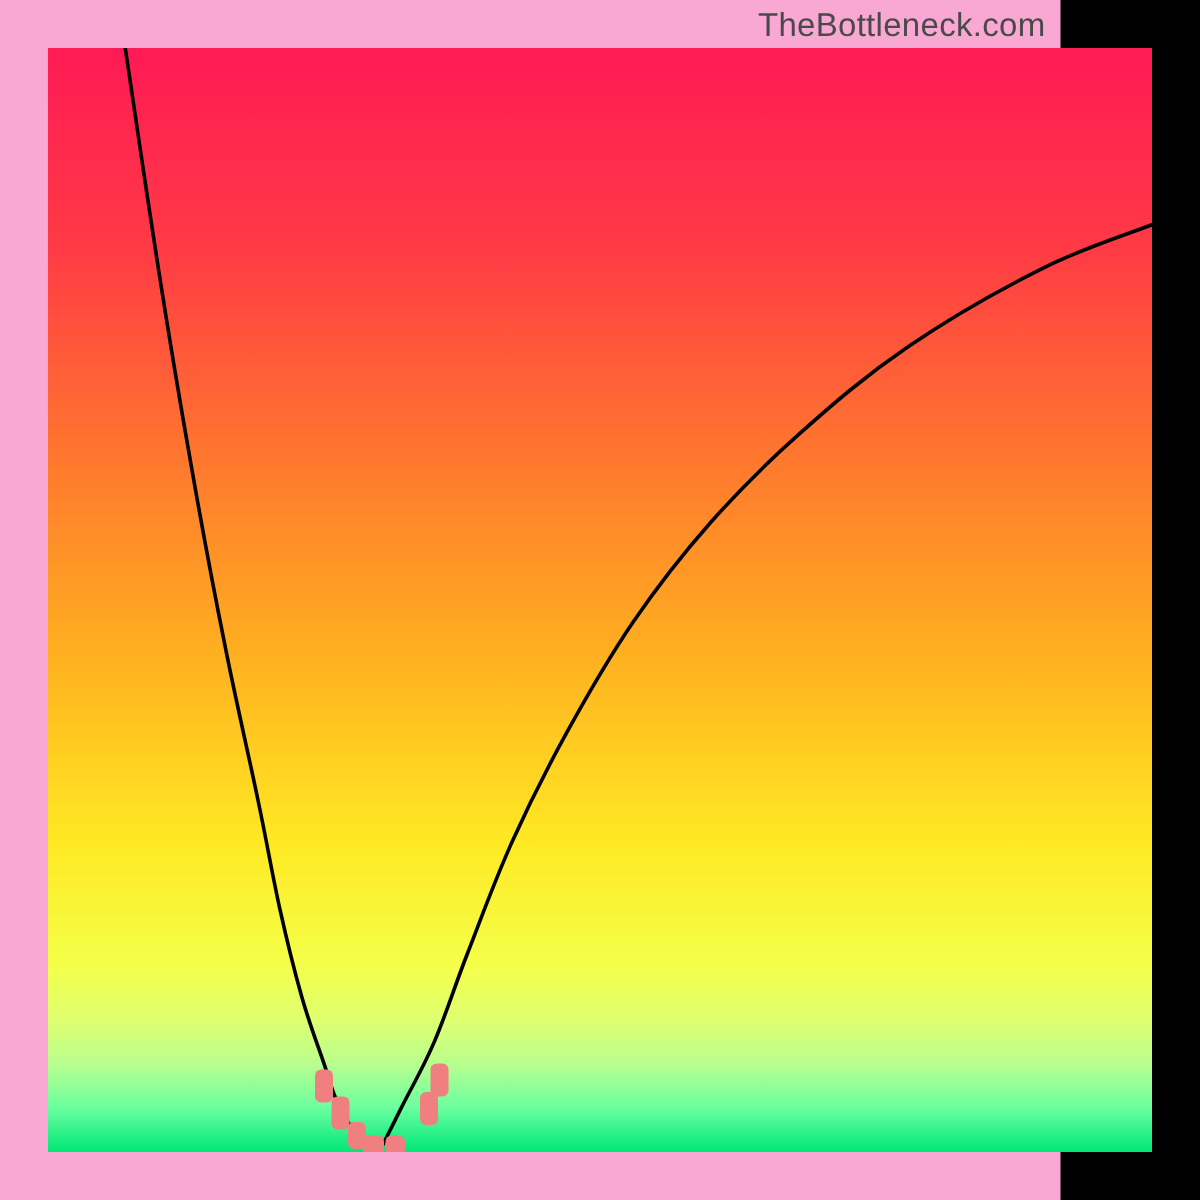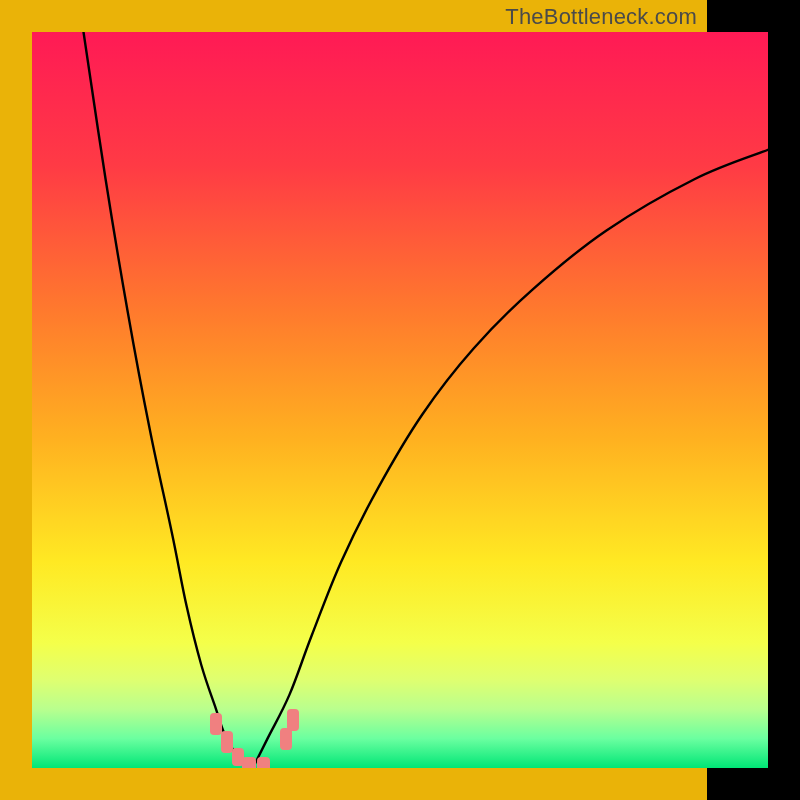--- a/index.html
+++ b/index.html
@@ -8,21 +8,21 @@
     width: 800px;
     height: 800px;
     overflow: hidden;
     font-family: Arial, Helvetica, sans-serif;
     background: #000;
   }
   .frame {
     position: relative;
     width: 707px;
     height: 800px;
-    background: #eab308;
+    background: #f9a8d4;
   }
   .plot-area {
     position: absolute;
     left: 32px;
     top: 32px;
     width: 736px;
     height: 736px;
     overflow: hidden;
   }
   .gradient {

